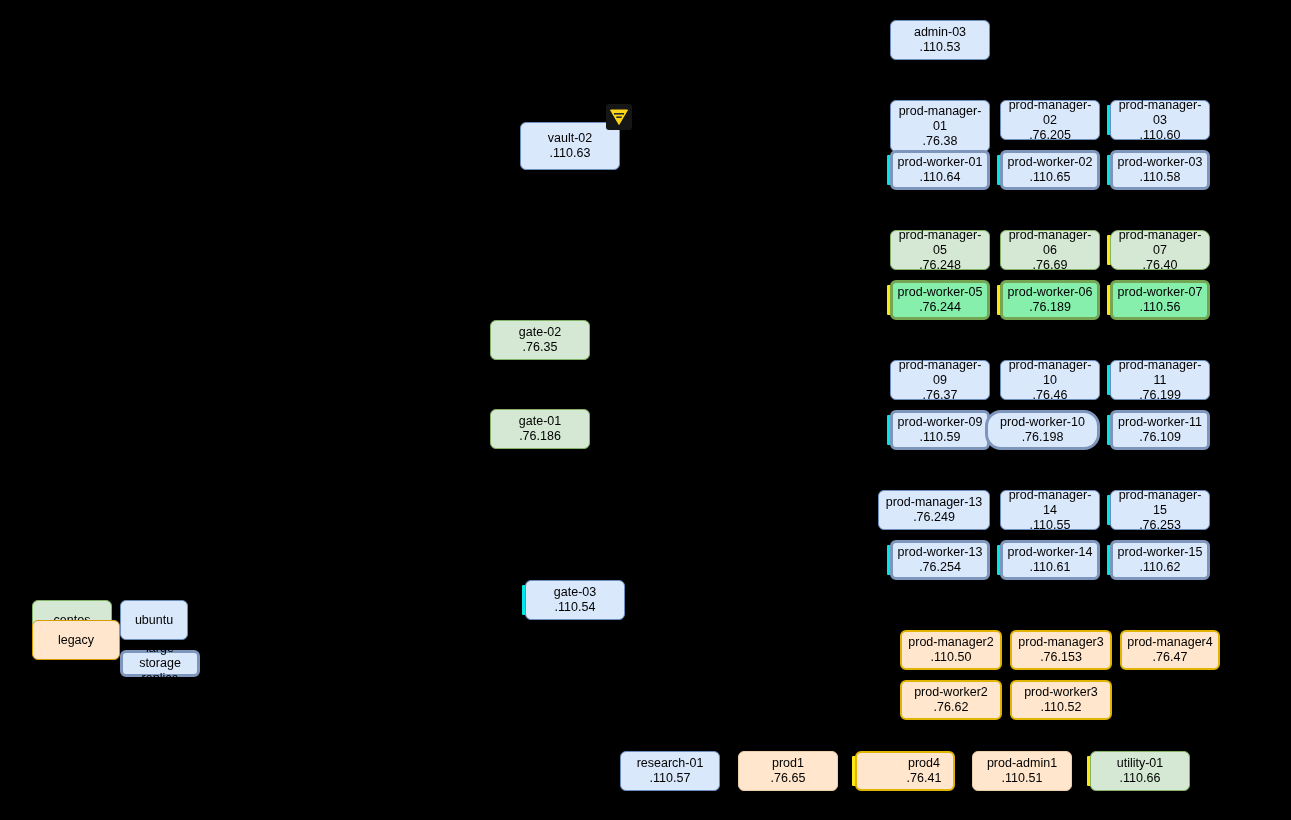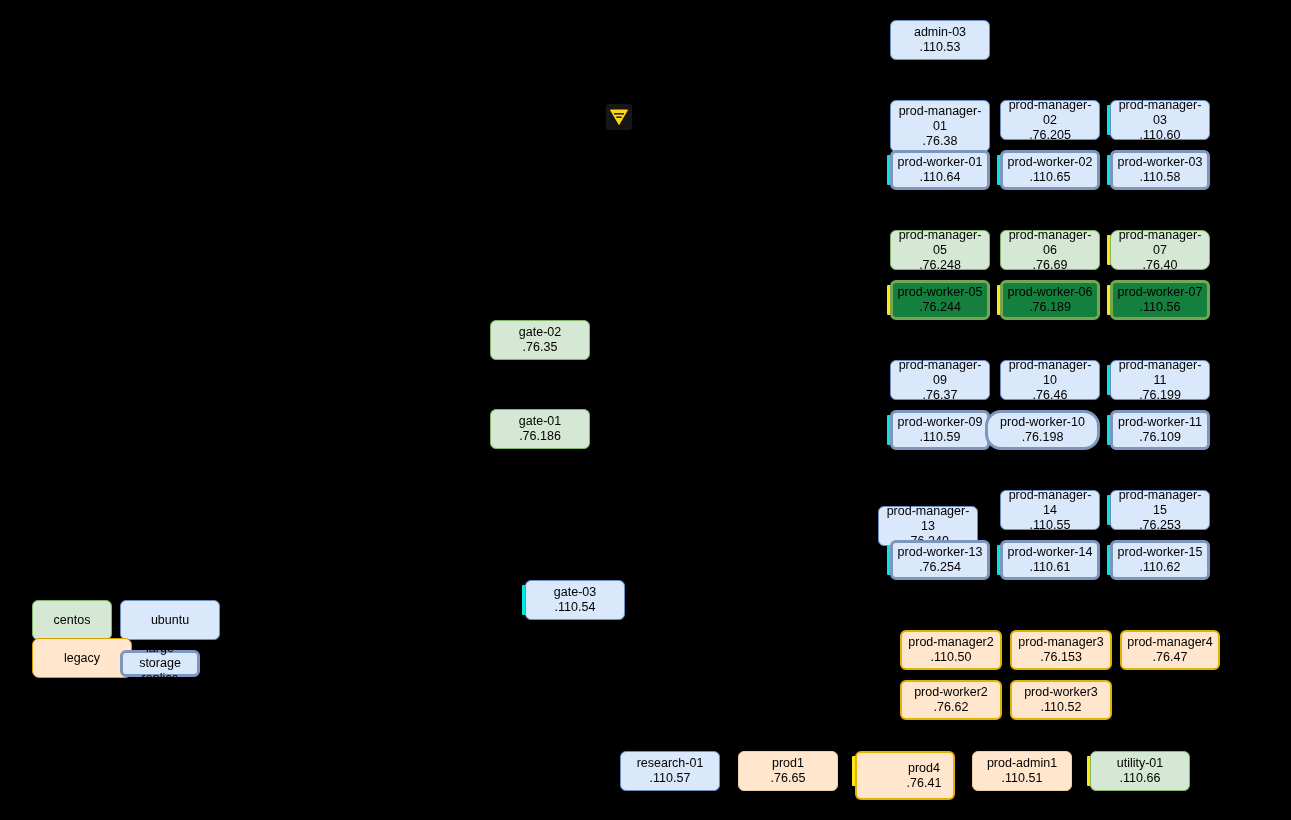--- a/index.html
+++ b/index.html
@@ -10,37 +10,41 @@
   .node {
     position:absolute; box-sizing:border-box; border-radius:6px;
     display:flex; flex-direction:column; align-items:center; justify-content:center;
     text-align:center; font-size:12.5px; line-height:15px; color:#000;
     padding:2px;
   }
   .node div { pointer-events:none; }
   .blue         { background:#dae8fc; border:1px solid #6c8ebf; }
   .blue-thick   { background:#dae8fc; border:3px solid #7e96bb; }
   .green        { background:#d5e8d4; border:1px solid #82b366; }
-  .green-thick  { background:#15803d; border:3px solid #74a654;text-align:right; }
+  .green-thick  { background:#86efac; border:3px solid #74a654;text-align:right; }
   .orange-gold  { background:#ffe6cc; border:2px solid #e0b400; }
   .orange-plain { background:#ffe6cc; border:1px solid #eccfa9; }
   .orange-legacy{ background:#ffe6cc; border:1px solid #d79b00; }
   .strip { position:absolute; width:4px; border-radius:1px; }
   .strip.cyan   { background:#00e7e7; }
   .strip.yellow { background:#ffe712; }
   .badge { position:absolute; width:26px; height:26px; }
 </style>
 </head>
 <body>
 
 <div id="canvas">
     <div class="node blue" style="left: 890px; top: 20px; width: 100px; height: 40px;">
       <div>admin-03</div>
       <div>.110.53</div>
     </div>
+    <div class="node blue" style="left: 520px; top: 122px; width: 100px; height: 48px;">
+      <div>vault-02</div>
+      <div>.110.63</div>
+    </div>
     <div class="badge" style="left: 606px; top: 104px;"><svg width="26" height="26" viewBox="0 0 26 26">
         <rect x="0" y="0" width="26" height="26" rx="3" fill="#161616"></rect>
         <polygon points="4.5,6 21.5,6 13,20.5" fill="#ffd619" stroke="#ffd619" stroke-width="1"></polygon>
         <line x1="8" y1="9.8" x2="18" y2="9.8" stroke="#2a2a2a" stroke-width="1.6"></line>
         <line x1="10.3" y1="13.2" x2="15.7" y2="13.2" stroke="#2a2a2a" stroke-width="1.6"></line>
       </svg></div>
     <div class="node blue" style="left: 890px; top: 100px; width: 100px; height: 52px;">
       <div>prod-manager-01</div>
       <div>.76.38</div>
     </div>
@@ -125,21 +129,21 @@
     </div>
     <div class="strip cyan" style="left: 1107px; top: 415px; height: 30px;"></div>
     <div class="node blue-thick" style="left: 1110px; top: 410px; width: 100px; height: 40px;">
       <div>prod-worker-11</div>
       <div>.76.109</div>
     </div>
     <div class="node green" style="left: 490px; top: 409px; width: 100px; height: 40px;">
       <div>gate-01</div>
       <div>.76.186</div>
     </div>
-    <div class="node blue" style="left: 878px; top: 490px; width: 100px; height: 40px; margin-top: 16px;">
+    <div class="node blue" style="left: 878px; top: 490px; width: 112px; height: 40px;">
       <div>prod-manager-13</div>
       <div>.76.249</div>
     </div>
     <div class="node blue" style="left: 1000px; top: 490px; width: 100px; height: 40px;">
       <div>prod-manager-14</div>
       <div>.110.55</div>
     </div>
     <div class="strip cyan" style="left: 1107px; top: 495px; height: 30px;"></div>
     <div class="node blue" style="left: 1110px; top: 490px; width: 100px; height: 40px;">
       <div>prod-manager-15</div>
@@ -187,38 +191,38 @@
     </div>
     <div class="node blue" style="left: 620px; top: 751px; width: 100px; height: 40px;">
       <div>research-01</div>
       <div>.110.57</div>
     </div>
     <div class="node orange-plain" style="left: 738px; top: 751px; width: 100px; height: 40px;">
       <div>prod1</div>
       <div>.76.65</div>
     </div>
     <div class="strip yellow" style="left: 852px; top: 756px; height: 30px;"></div>
-    <div class="node orange-gold" style="left: 855px; top: 751px; width: 100px; height: 49px; padding-left: 40px;">
+    <div class="node orange-gold" style="left: 855px; top: 751px; width: 100px; height: 40px; padding-left: 40px;">
       <div>prod4</div>
       <div>.76.41</div>
     </div>
     <div class="node orange-plain" style="left: 972px; top: 751px; width: 100px; height: 40px;">
       <div>prod-admin1</div>
       <div>.110.51</div>
     </div>
     <div class="strip yellow" style="left: 1087px; top: 756px; height: 30px;"></div>
     <div class="node green" style="left: 1090px; top: 751px; width: 100px; height: 40px;">
       <div>utility-01</div>
       <div>.110.66</div>
     </div>
     <div class="node green" style="left: 32px; top: 600px; width: 80px; height: 40px;">
       <div>centos</div>
     </div>
-    <div class="node blue" style="left: 120px; top: 600px; width: 100px; height: 40px;">
+    <div class="node blue" style="left: 120px; top: 600px; width: 68px; height: 40px;">
       <div>ubuntu</div>
     </div>
-    <div class="node orange-legacy" style="left: 32px; top: 638px; width: 100px; height: 40px; border-radius: 7px;">
+    <div class="node orange-legacy" style="left: 32px; top: 620px; width: 88px; height: 40px;">
       <div>legacy</div>
     </div>
     <div class="node blue-thick" style="left: 120px; top: 650px; width: 80px; height: 27px;">
       <div>large storage replica</div>
     </div>
   </div>
 
 </body></html>

